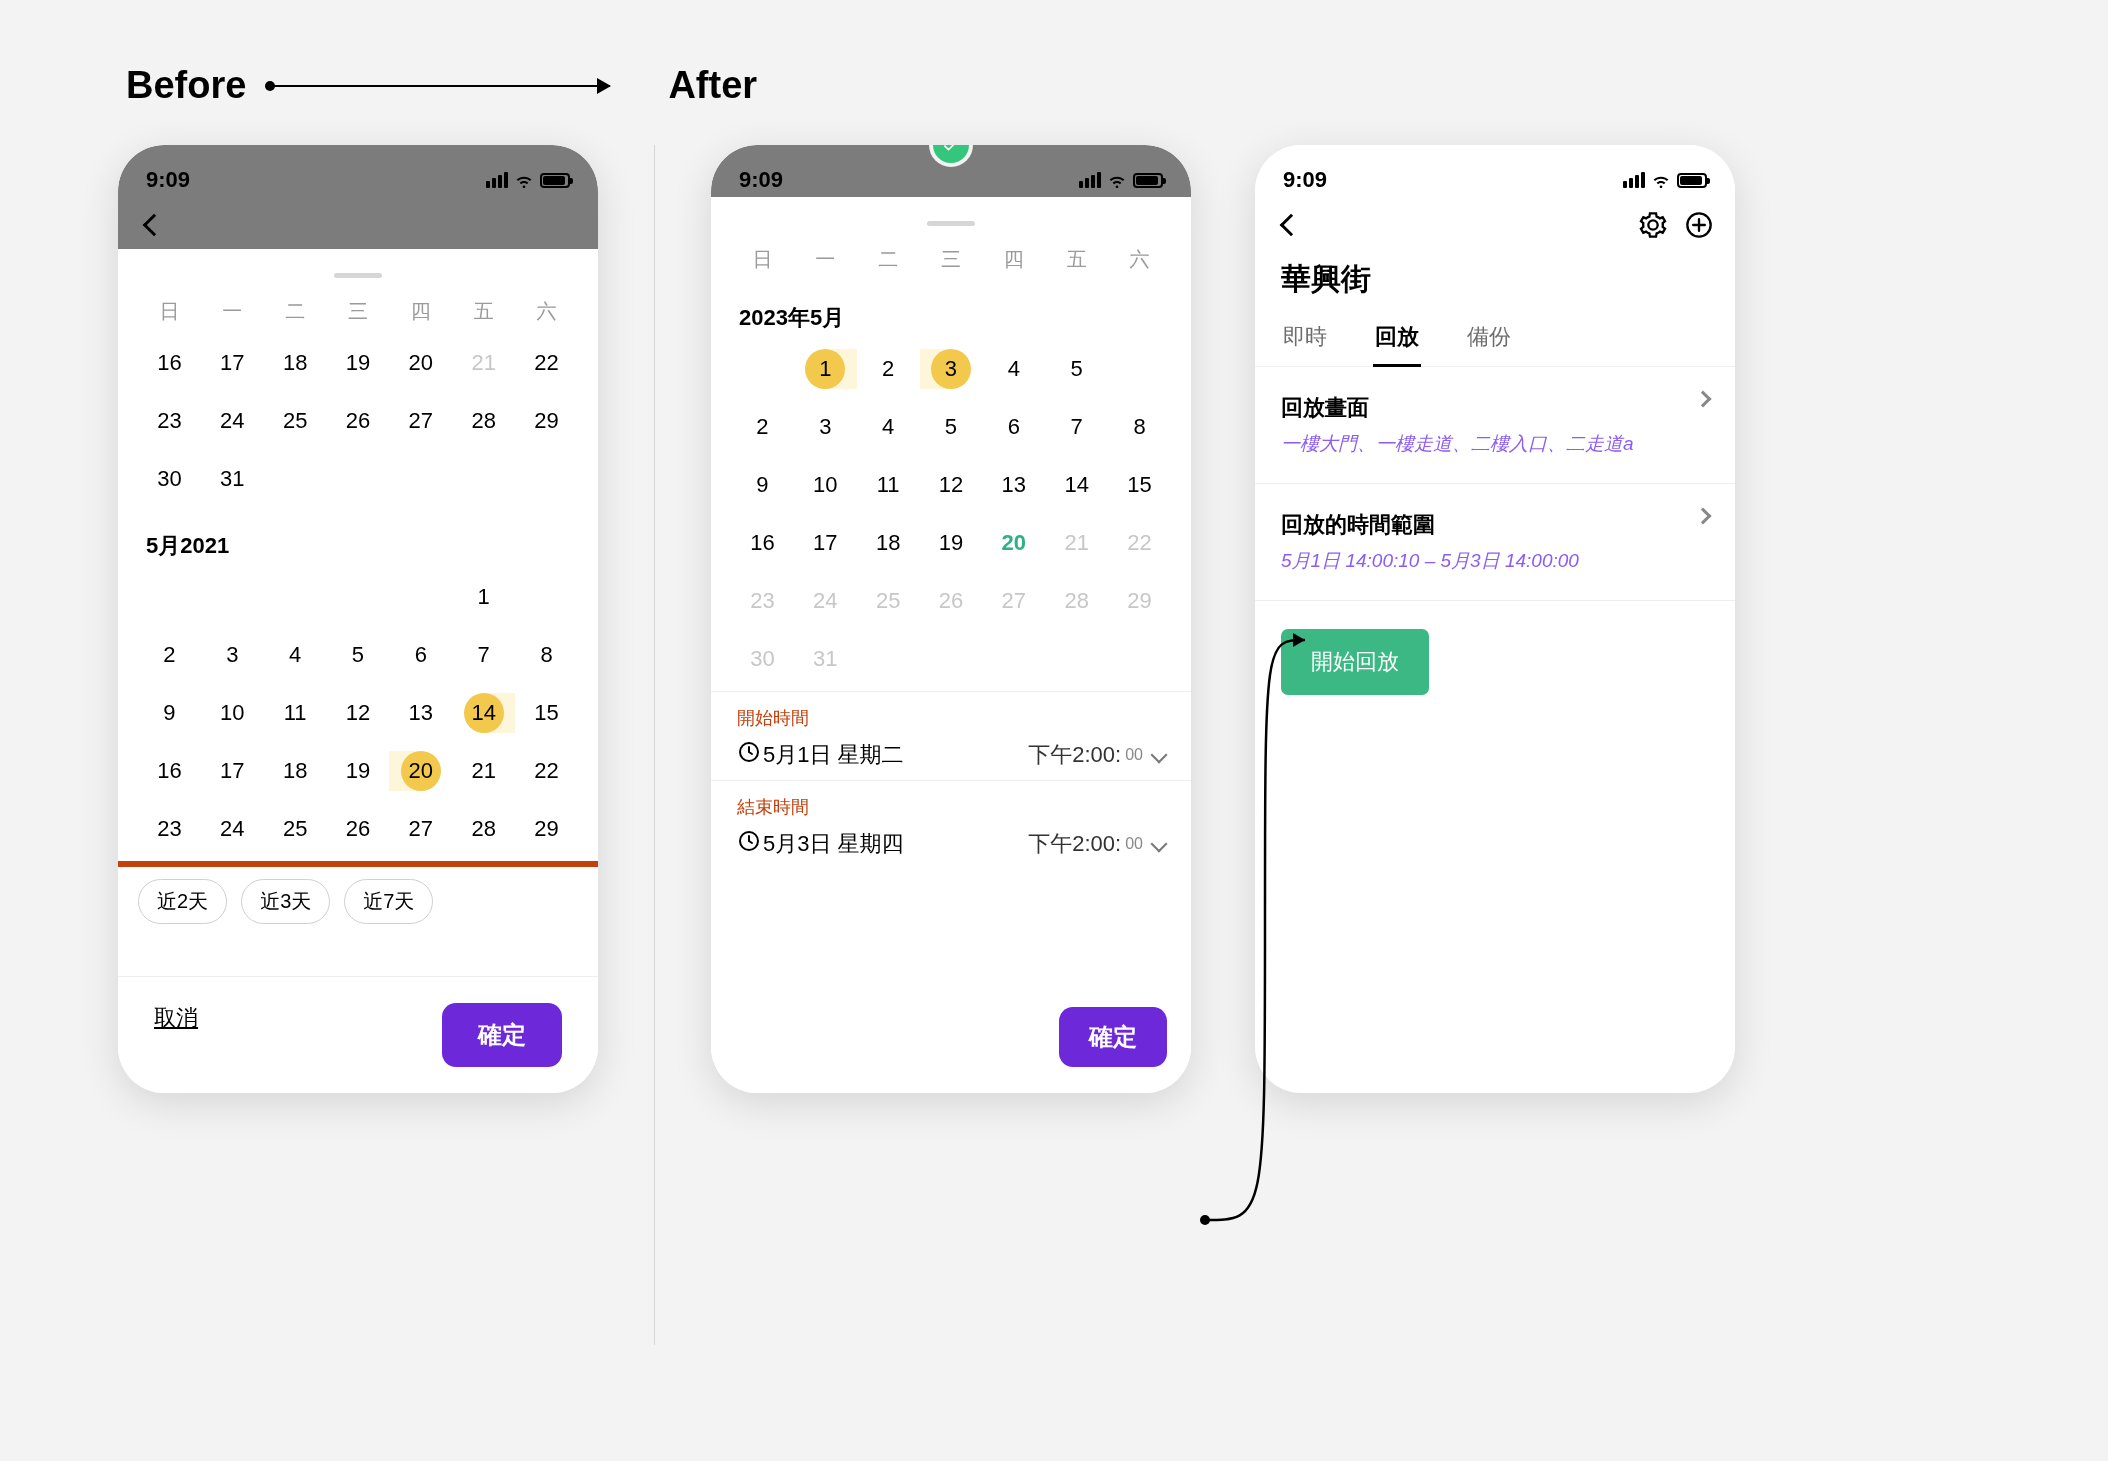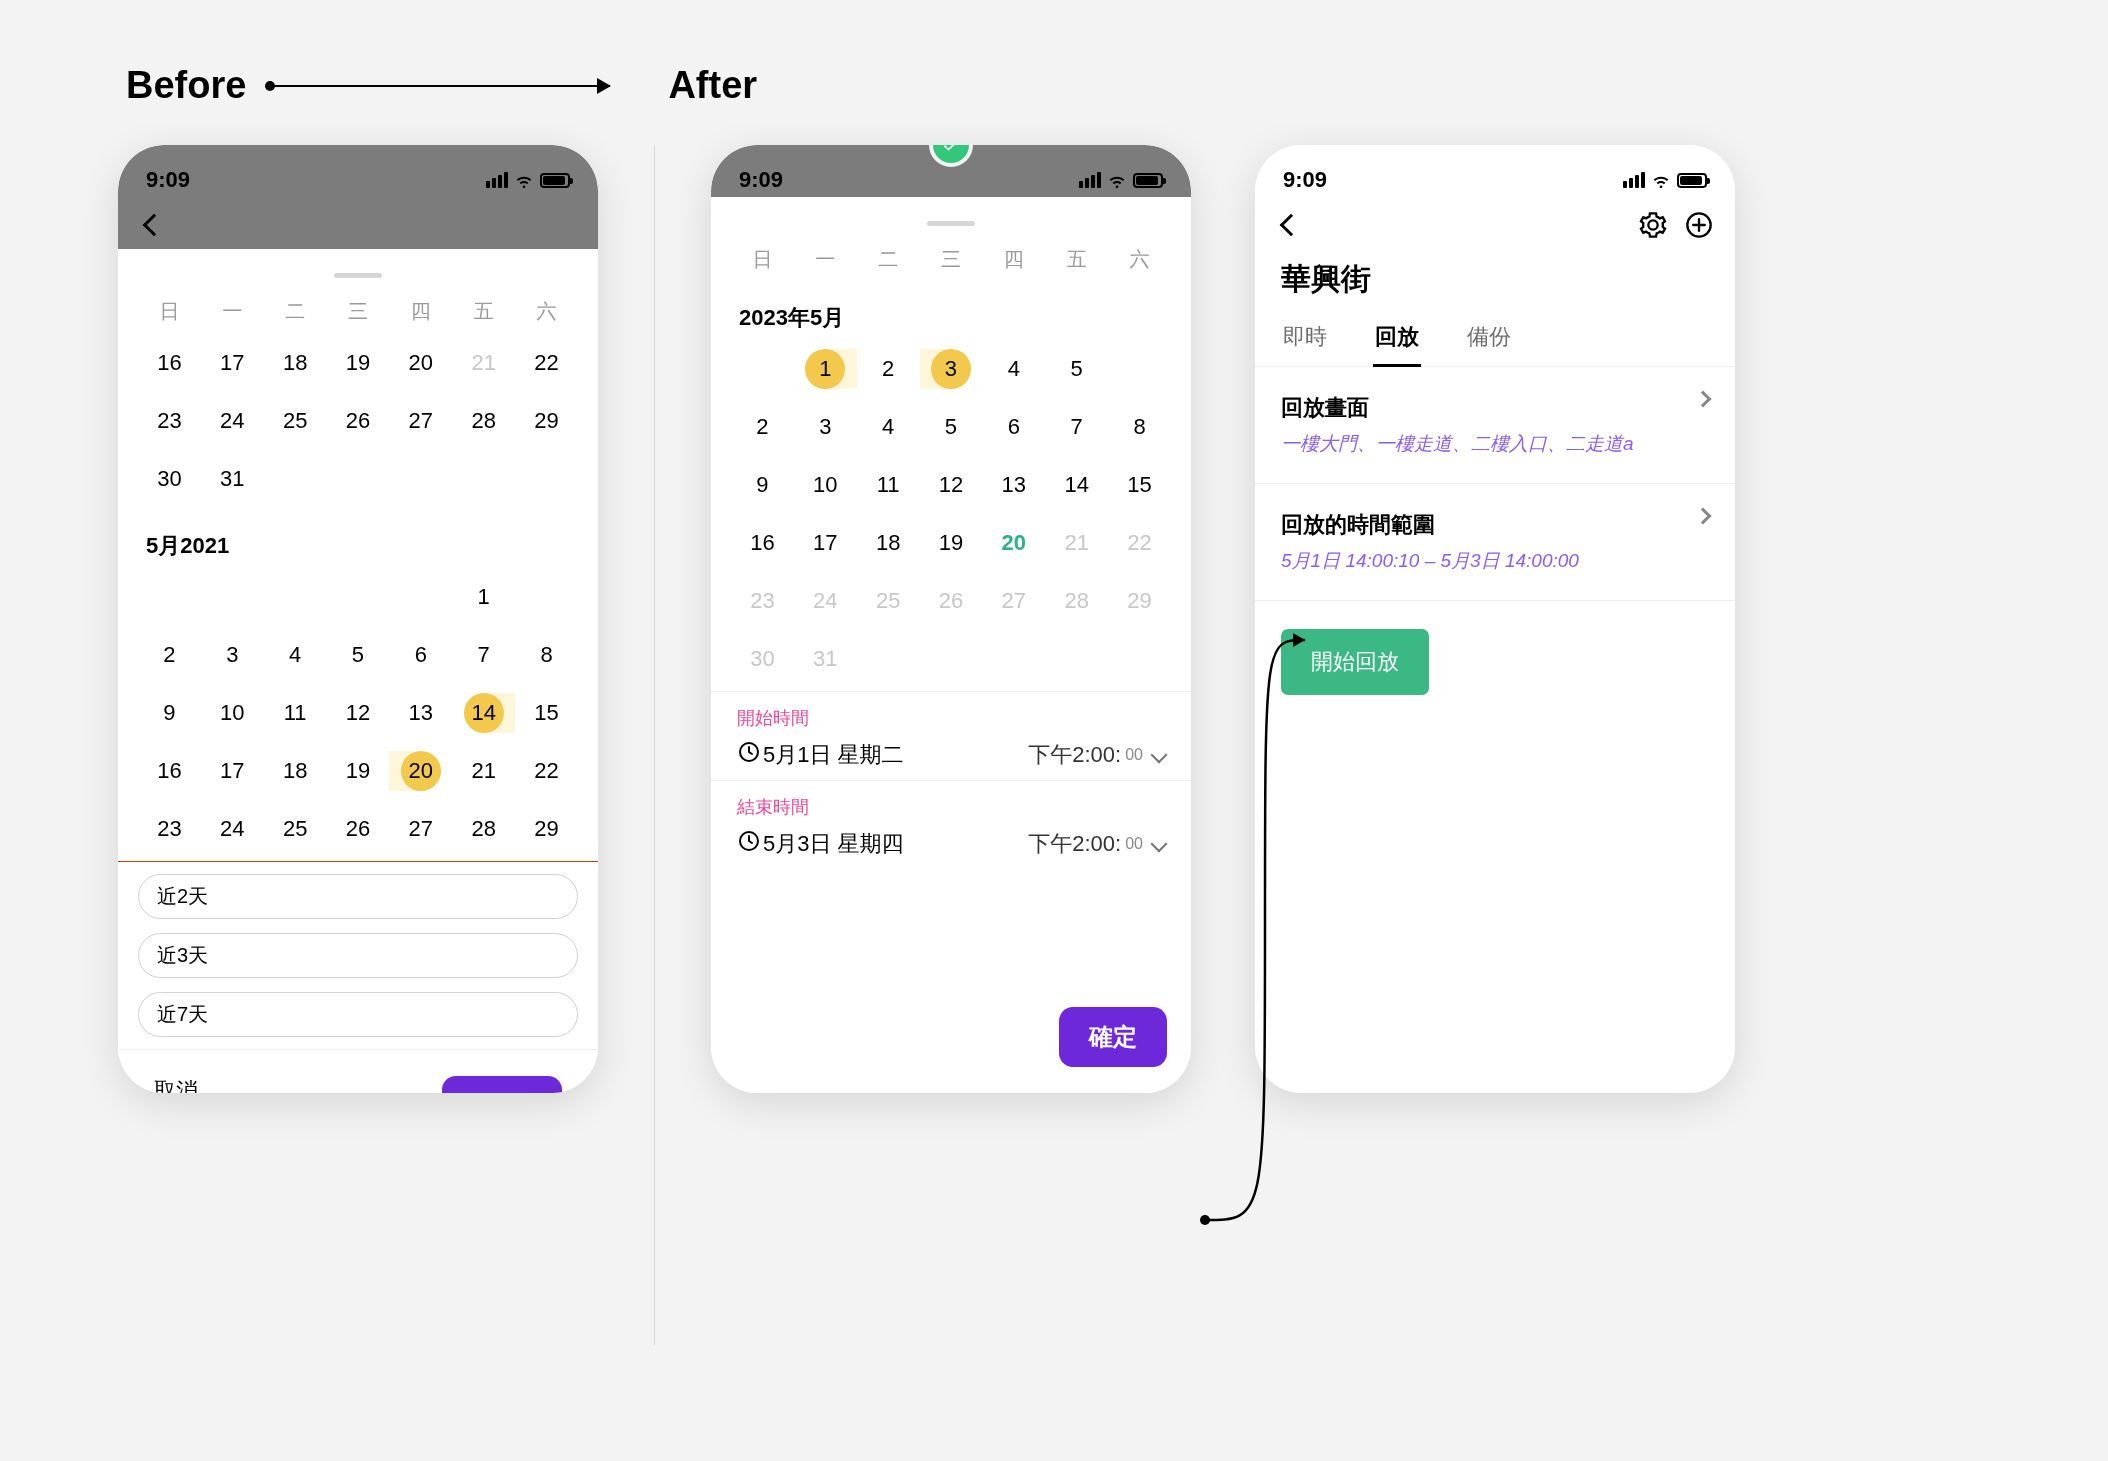--- a/index.html
+++ b/index.html
@@ -60,37 +60,37 @@
   .cal .d.green { color:#2fb183; font-weight:600; }
   .cal .d.sel { z-index:1; }
   .cal .d.sel::before { content:""; position:absolute; width:40px;height:40px; border-radius:50%; background:#f2c94c; z-index:-1; }
   .cal .range-left::after, .cal .range-mid::after, .cal .range-right::after {
     content:""; position:absolute; top:2px; bottom:2px; background:#fdf6da; z-index:-2;
   }
   .cal .range-left::after { left:50%; right:0; }
   .cal .range-right::after { left:0; right:50%; }
   .cal .range-mid::after { left:0; right:0; }
 
-  .pills { display:flex; gap:14px; padding: 12px 20px; border-top:1px solid #c2410c;flex-direction:column; }
+  .pills { display:flex; gap:14px; padding: 12px 20px; border-top:6px solid #c2410c; }
   .pill { border:1px solid #d0d0d0; border-radius: 24px; padding:8px 18px; font-size:20px; }
   .footer1 { display:flex; justify-content:space-between; align-items:flex-start; padding: 26px 36px; border-top:1px solid #eee; margin-top:auto; }
   .cancel { font-size:22px; text-decoration: underline; }
   .btn-primary { background:#6d28d9; color:#fff; border-radius:14px; padding:16px 36px; font-size:24px; font-weight:600; }
 
   .divider { width:1px; background:#d6d6d6; margin: 0 56px; align-self: stretch; height: 1200px; }
 
   .check-badge {
     position:absolute; top:-18px; left:50%; transform:translateX(-50%);
     width:36px;height:36px;border-radius:50%;background:#34c77b;display:flex;align-items:center;justify-content:center;
     box-shadow:0 0 0 4px #f3f3f3;
   }
   .check-badge svg{width:20px;height:20px}
 
   .time-section { border-top:1px solid #eee; padding: 14px 26px 10px; }
-  .time-label { color:#ec4899; font-size:18px; margin-bottom:10px; }
+  .time-label { color:#c2410c; font-size:18px; margin-bottom:10px; }
   .time-row { display:flex; align-items:center; justify-content:space-between; font-size:22px; }
   .time-row .left { display:flex; align-items:center; gap:2px; }
   .time-row .clock svg{width:24px;height:24px}
   .time-row .val { display:flex; align-items:center; gap:4px; color:#333; }
   .time-row .val .sec { font-size:16px; color:#888; }
   .time-row .caret { width:12px;height:12px;border-right:2px solid #777;border-bottom:2px solid #777;transform:rotate(45deg);margin-left:6px; }
 
   .footer2 { display:flex; justify-content:flex-end; padding: 20px 24px 26px; margin-top:auto; }
 
   

